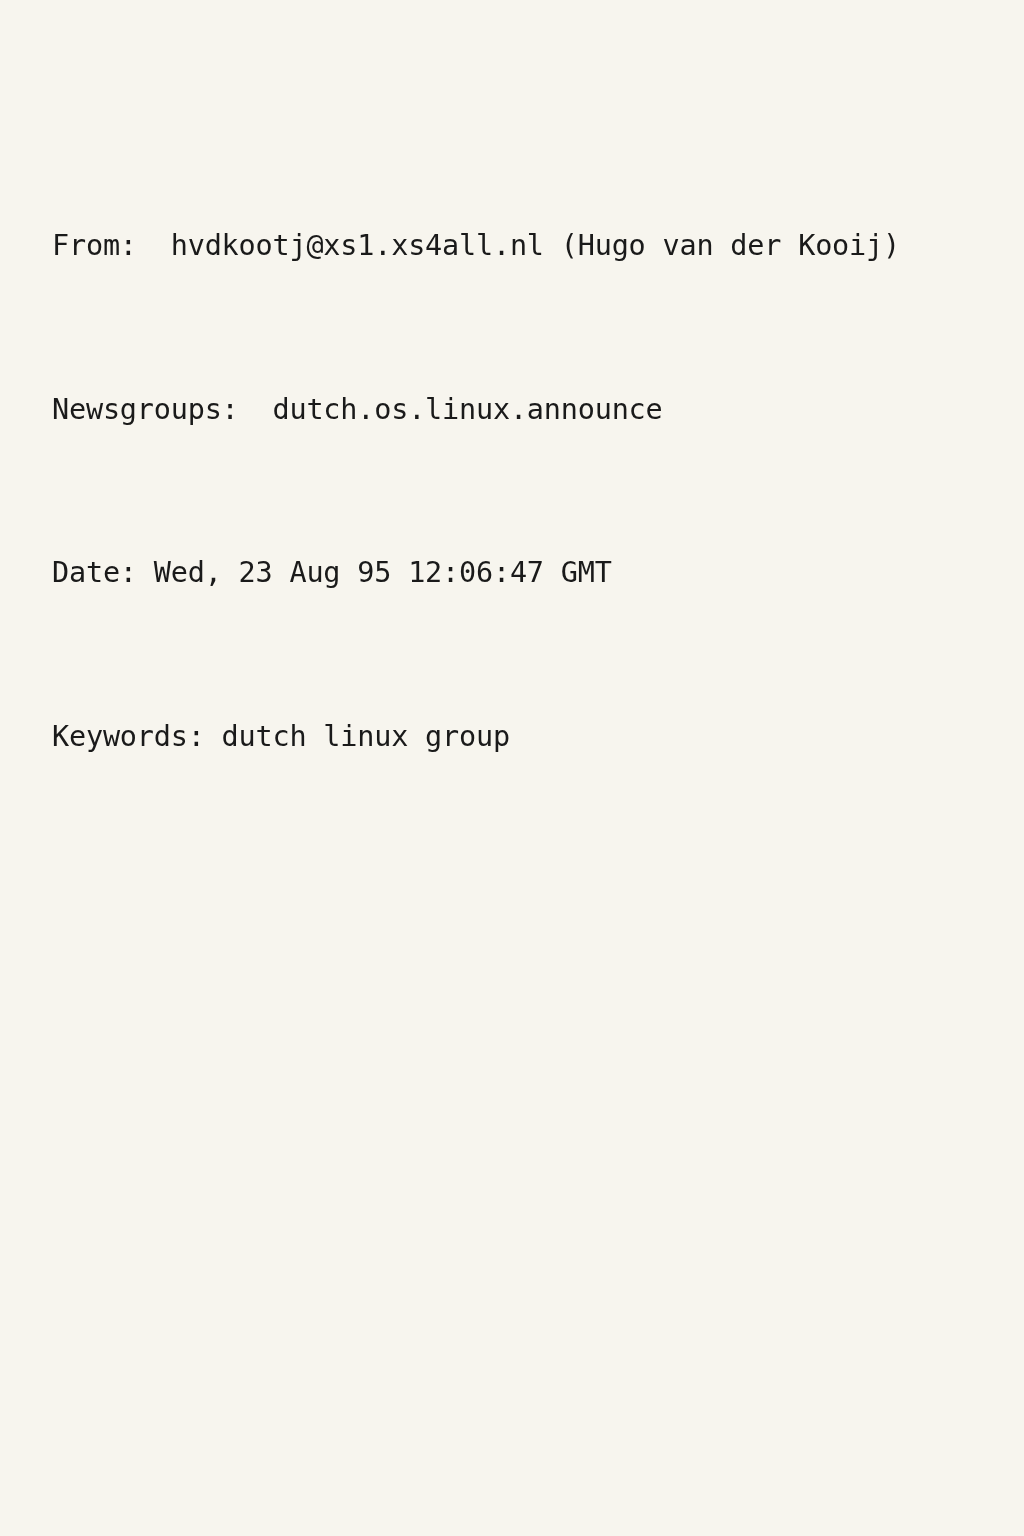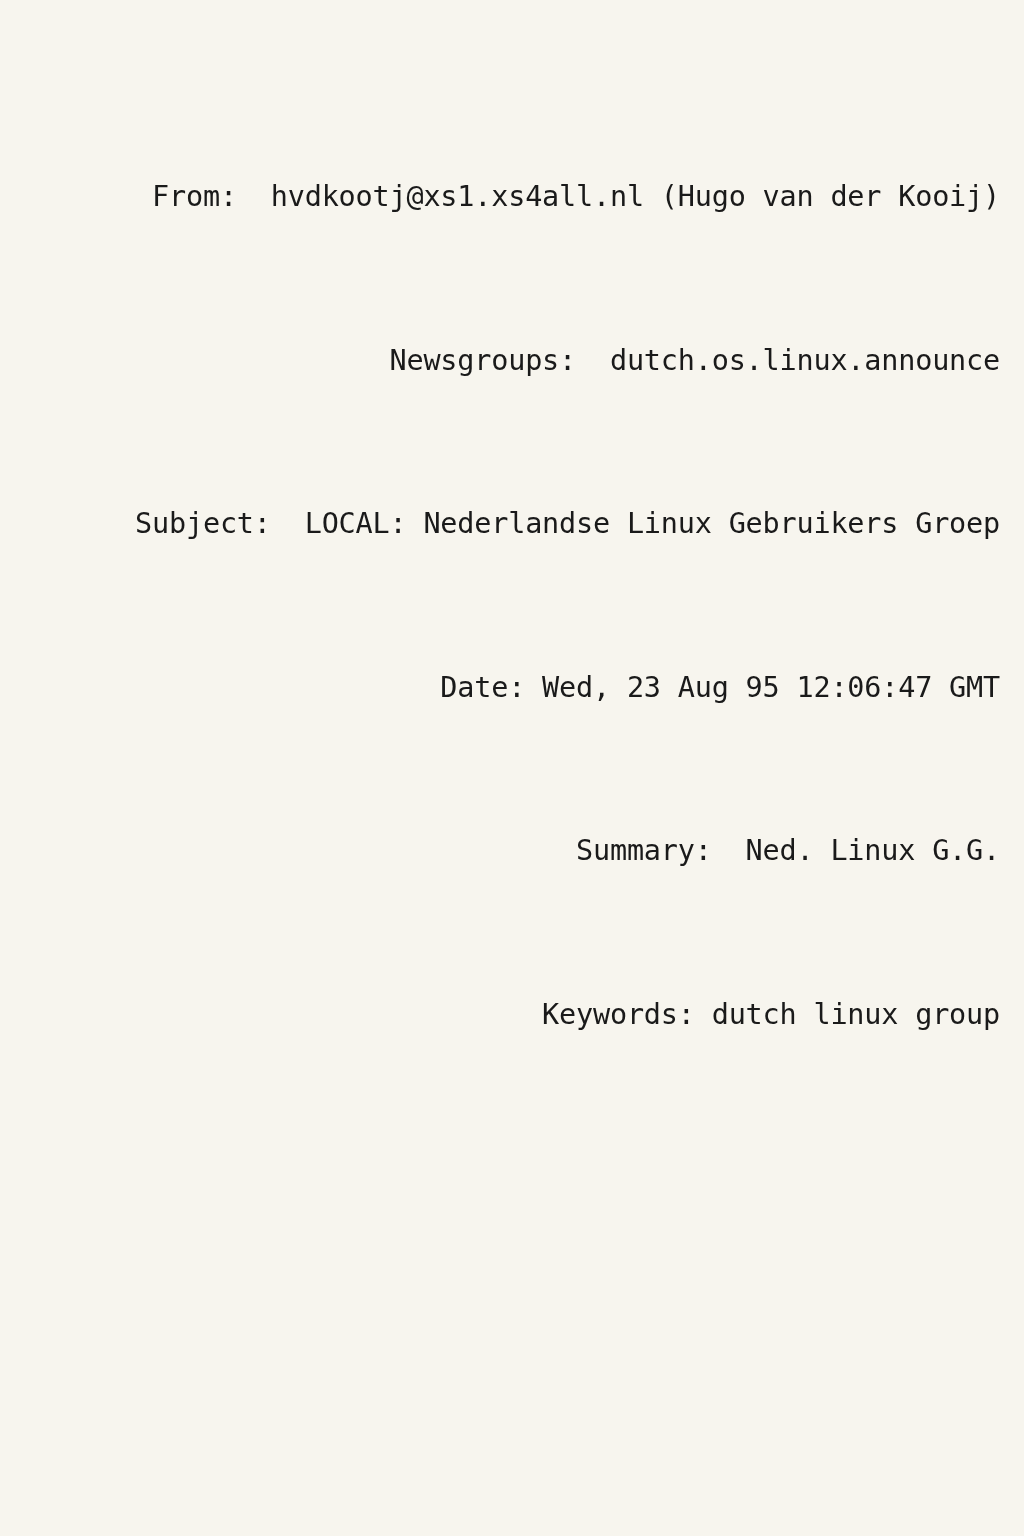--- a/index.html
+++ b/index.html
@@ -15,22 +15,21 @@
     color: #1a1a1a;
     overflow: hidden;
   }
 
   #page {
     position: relative;
     width: 1024px;
     height: 1536px;
     background: #f7f5ee;
     box-sizing: border-box;
-    padding: 61px 24px 0 52px;
-    text-align: right;
+    padding: 110px 24px 0 52px;
   }
 
   
   .headers {
     font-family: "DejaVu Sans Mono", monospace;
     font-size: 28.5px;
     line-height: 54.5px;
     letter-spacing: -0.2px;
     white-space: pre;
     color: #1a1a1a;
@@ -41,19 +40,17 @@
   }
 </style>
 </head>
 <body>
 
 <div id="page">
 
   <div class="headers">
     <span class="header-line">From:  hvdkootj@xs1.xs4all.nl (Hugo van der Kooij)</span>
     <span class="header-line">Newsgroups:  dutch.os.linux.announce</span>
-    <span class="header-line">Subject:  LOCAL: Nederlandse Linux Gebruikers Groep</span>
     <span class="header-line">Date: Wed, 23 Aug 95 12:06:47 GMT</span>
-    <span class="header-line">Summary:  Ned. Linux G.G.</span>
     <span class="header-line">Keywords: dutch linux group</span>
   </div>
 
 </div>
 
 </body></html>

